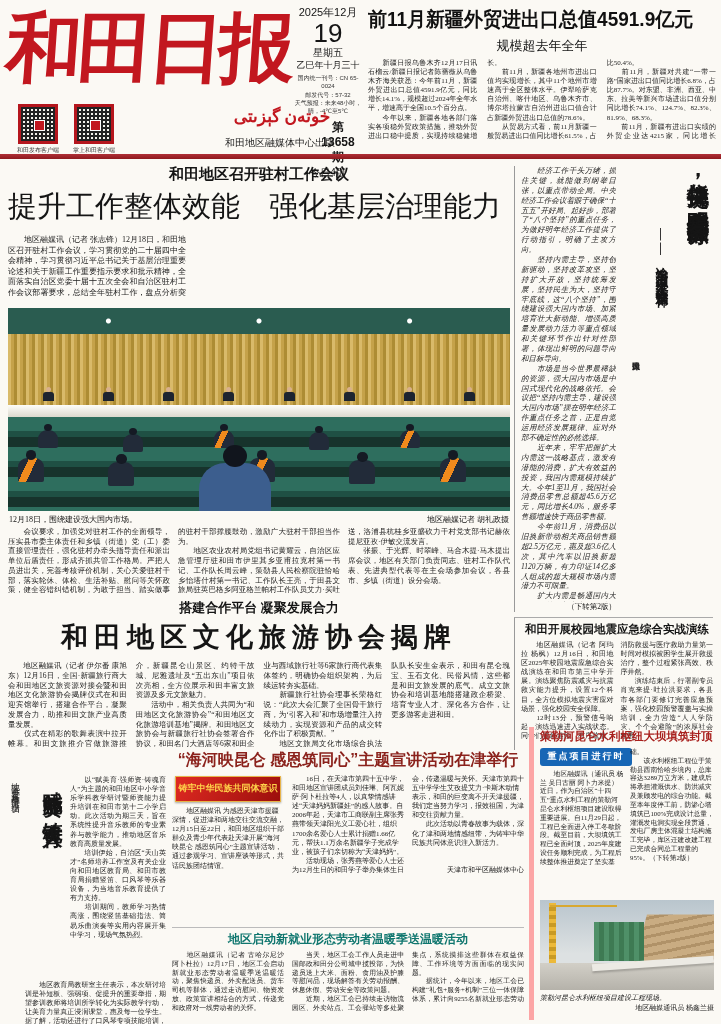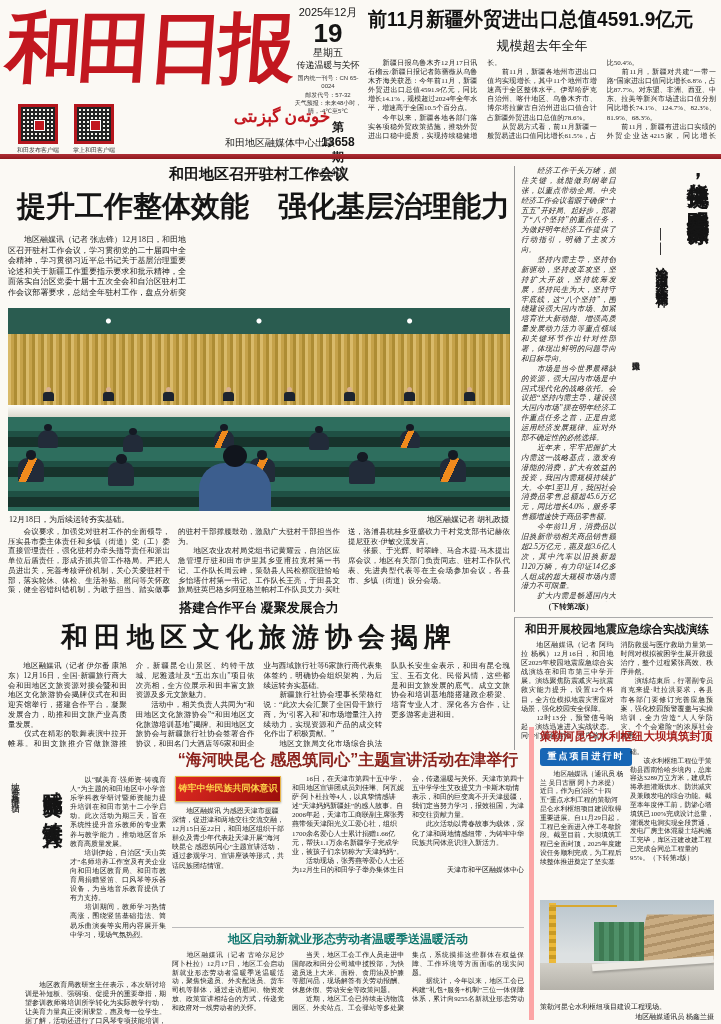--- a/index.html
+++ b/index.html
@@ -16,38 +16,38 @@
       background:
         repeating-linear-gradient(0deg,#222 0 2px,transparent 2px 4px),
         repeating-linear-gradient(90deg,#222 0 2px,#f4f2ec 2px 4px);position:relative;}
   .qr::after{content:"";position:absolute;left:13px;top:13px;width:9px;height:9px;background:#c2171f;border:1px solid #fff;}
   .qr-label{font-size:6px;margin-top:2px;color:#333;}
   .uyghur{position:absolute;left:212px;top:106px;width:140px;text-align:center;
           color:#c2171f;font-weight:bold;font-size:17px;}
   .publisher{position:absolute;left:200px;top:136px;width:160px;text-align:center;font-size:10px;color:#222;}
   .dateblock{position:absolute;left:294px;top:6px;width:68px;text-align:center;line-height:1.25;}
   .d-ym{font-size:11px;}
-  .d-day{font-size:26px;font-weight:bold;line-height:1.05;}
+  .d-day{font-size:26px;font-weight:normal;line-height:1.05;}
   .d-week{font-size:10px;}
   .d-lunar{font-size:9px;margin-bottom:3px;}
   .d-small{font-size:6px;color:#333;line-height:1.4;}
   .d-issue{font-size:12px;font-weight:bold;margin-top:4px;margin-left:20px;}
   .d-pages{font-size:10px;margin-top:2px;}
   
   .leadstory{position:absolute;left:368px;top:6px;width:348px;}
   .lead-headline{font-weight:900;font-size:20px;white-space:nowrap;transform:scaleX(.95);
                  transform-origin:left;letter-spacing:0;color:#101010;}
   .lead-subhead{text-align:center;font-weight:normal;font-size:13px;margin:4px 0 4px;}
   .bodytext{white-space:pre-line;text-align:justify;color:#1c1c1c;}
   .lead-body{column-count:3;column-gap:10px;font-size:7px;line-height:1.3;height:86px;overflow:hidden;}
   .red-rule{position:absolute;left:0;right:0;top:154px;height:5px;background:linear-gradient(#b03036,#8e191e);}
   
   .main-story{position:absolute;left:8px;top:165px;width:502px;height:430px;}
   .ms-kicker{text-align:center;font-weight:bold;font-size:15px;}
-  .ms-headline{text-align:right;font-weight:700;font-size:29px;letter-spacing:0;margin:3px 0 8px;white-space:nowrap;}
+  .ms-headline{text-align:left;font-weight:400;font-size:29px;letter-spacing:0;margin:3px 0 8px;white-space:nowrap;}
   .ms-flex{display:flex;gap:10px;height:360px;flex-direction:column;}
   .ms-leftcol{width:178px;font-size:8px;line-height:1.32;overflow:hidden;}
   .ms-right{flex:1;display:flex;flex-direction:column;}
   .photo-meeting{height:203px;position:relative;overflow:hidden;background:#2a5c50;}
   .pm-ceiling{position:absolute;top:0;left:0;right:0;height:13%;
       background:linear-gradient(#f6f4ee,#e9e5da);
       background-image:radial-gradient(circle at 20% 50%,#fff 2px,transparent 3px),
                        radial-gradient(circle at 50% 50%,#fff 2px,transparent 3px),
                        radial-gradient(circle at 80% 50%,#fff 2px,transparent 3px);}
   .pm-curtain{position:absolute;top:13%;left:0;right:0;height:37%;
@@ -64,21 +64,21 @@
   .aud.sash{background:linear-gradient(115deg,#222b39 30%,#f08a1d 30% 52%,#222b39 52%);}
   .aud-big{position:absolute;bottom:-4px;left:38%;width:72px;height:52px;border-radius:26px 26px 0 0;background:#3c5e8e;}
   .aud-big::before{content:"";position:absolute;left:24px;top:-18px;width:24px;height:22px;border-radius:50%;background:#11151d;}
   .ms-caption{display:flex;justify-content:space-between;font-size:8px;padding:3px 1px 2px;}
   .ms-below{flex:1;column-count:3;column-gap:8px;font-size:7.5px;line-height:1.3;overflow:hidden;}
   
   .editorial{position:absolute;left:514px;top:166px;width:199px;height:446px;display:flex;gap:13px;
              border-left:1px solid #999;padding-left:6px;box-sizing:border-box;}
   .ed-textcol{flex:1;display:flex;flex-direction:column;overflow:hidden;}
   .ed-body{flex:1;font-size:7.5px;line-height:1.32;overflow:hidden;font-style:italic;}
-  .ed-jump{text-align:center;font-size:7.5px;font-weight:bold;}
+  .ed-jump{text-align:right;font-size:7.5px;}
   .ed-byline{writing-mode:vertical-rl;font-size:8px;padding-top:190px;color:#222;}
   .ed-sub{writing-mode:vertical-rl;font-size:12.5px;font-weight:bold;padding-top:62px;letter-spacing:2px;}
   .ed-headline{writing-mode:vertical-rl;font-weight:900;font-size:22px;letter-spacing:1px;}
   
   .quake{position:absolute;left:514px;top:617px;width:199px;height:133px;border-left:1px solid #999;
          padding:4px 0 0 6px;box-sizing:border-box;border-top:1px solid #aaa;}
   .quake-headline{font-weight:900;font-size:11.5px;white-space:nowrap;text-align:center;margin-bottom:4px;}
   .quake-body{column-count:2;column-gap:7px;font-size:7px;line-height:1.3;height:104px;overflow:hidden;}
   
   .tourism{position:absolute;left:8px;top:599px;width:502px;height:149px;}
@@ -118,21 +118,21 @@
             background:repeating-linear-gradient(168deg,#c9ac82 0 6px,#b09268 6px 9px);
             clip-path:polygon(18% 0,100% 0,100% 100%,0 100%);}
   .pc-crane{position:absolute;left:5%;top:3%;width:7px;height:74%;
             background:repeating-linear-gradient(180deg,#ecb93a 0 4px,#c99a24 4px 8px);}
   .pc-jib{position:absolute;left:6%;top:6%;width:38%;height:2px;background:#d8a830;}
   .pc-scaffold{position:absolute;left:31%;top:24%;width:29%;height:44%;
             background:repeating-linear-gradient(90deg,#4f9068 0 5px,#3e7a53 5px 10px),
                        repeating-linear-gradient(0deg,rgba(0,0,0,.25) 0 1px,transparent 1px 6px);}
   .pc-ground{position:absolute;bottom:0;left:0;right:0;height:30%;background:linear-gradient(#d2cfc7,#b5b2aa);}
   .pc-barrier{position:absolute;bottom:26%;right:0;width:70%;height:7px;background:#eceae4;transform:rotate(-4deg);box-shadow:0 2px 2px rgba(0,0,0,.2);}
-  .p-caption{font-size:7px;margin-top:12px;}
+  .p-caption{font-size:7px;font-style:italic;margin-top:3px;}
   .p-credit{font-size:7px;text-align:right;}
 </style>
 </head>
 <body>
 
 <div class="page">
 
   <div class="logo">和田日报</div>
   <div class="qr-row">
     <div class="qr-box">
@@ -144,21 +144,21 @@
       <div class="qr-label">掌上和田客户端</div>
     </div>
   </div>
   <div class="uyghur">خوتەن گېزىتى</div>
   <div class="publisher">和田地区融媒体中心出版</div>
 
   <div class="dateblock sans">
     <div class="d-ym">2025年12月</div>
     <div class="d-day">19</div>
     <div class="d-week">星期五</div>
-    <div class="d-lunar">传递温暖与关怀</div>
+    <div class="d-lunar">乙巳年十月三十</div>
     <div class="d-small">国内统一刊号：CN 65-0024</div>
     <div class="d-small">邮发代号：57-32</div>
     <div class="d-small">天气预报：未来48小时，晴，-4℃至5℃</div>
     <div class="d-issue">第 13658 期</div>
     <div class="d-pages">今日4版</div>
   </div>
 
   <div class="leadstory">
     <div class="lead-headline sans">前11月新疆外贸进出口总值4591.9亿元</div>
     <div class="lead-subhead sans">规模超去年全年</div>
@@ -202,21 +202,21 @@
           <div class="aud" style="left:60%;top:61%;width:20px;height:18px;"></div>
           <div class="aud sash" style="left:78%;top:60%;width:20px;height:18px;"></div>
           <div class="aud sash" style="left:2%;top:74%;width:26px;height:24px;"></div>
           <div class="aud" style="left:20%;top:76%;width:26px;height:24px;"></div>
           <div class="aud sash" style="left:48%;top:74%;width:26px;height:24px;"></div>
           <div class="aud" style="left:68%;top:75%;width:26px;height:24px;"></div>
           <div class="aud sash" style="left:86%;top:74%;width:26px;height:24px;"></div>
           <div class="aud-big"></div>
         </div>
         <div class="ms-caption">
-          <span>12月18日，为后续运转夯实基础。</span>
+          <span>12月18日，围绕建设强大国内市场。</span>
           <span>地区融媒记者 胡礼政摄</span>
         </div>
         <div class="ms-below bodytext">　　会议要求，加强党对驻村工作的全面领导，压实县市委主体责任和乡镇（街道）党（工）委直接管理责任，强化驻村办牵头指导责任和派出单位后盾责任，形成齐抓共管工作格局。严把人员进出关，完善考核评价机制，关心关爱驻村干部，落实轮休、体检、生活补贴、慰问等关怀政策，健全容错纠错机制，为敢于担当、踏实做事的驻村干部撑腰鼓劲，激励广大驻村干部担当作为。
 　　地区农业农村局党组书记黄耀云，自治区应急管理厅驻和田市伊里其乡亚甫拉克村第一书记、工作队长周云峰，策勒县人民检察院驻恰哈乡怡塔什村第一书记、工作队长王亮，于田县文旅局驻英巴格乡阿亚格兰帕村工作队员艾力·买吐送，洛浦县杭桂乡亚盛砍力干村党支部书记赫依提尼亚孜·伊敏交流发言。
 　　张振、于光辉、时翠峰、马合木提·马木提出席会议，地区有关部门负责同志、驻村工作队代表、先进典型代表等在主会场参加会议，各县市、乡镇（街道）设分会场。</div>
       </div>
     </div>
   </div>
 
   <div class="editorial">

